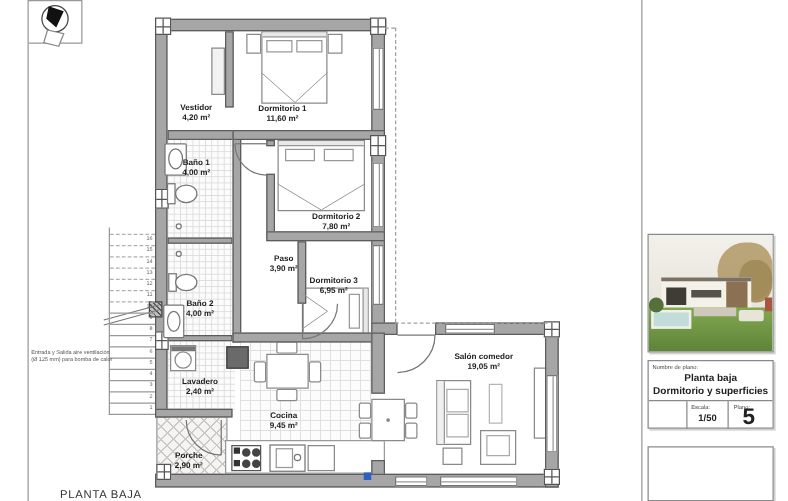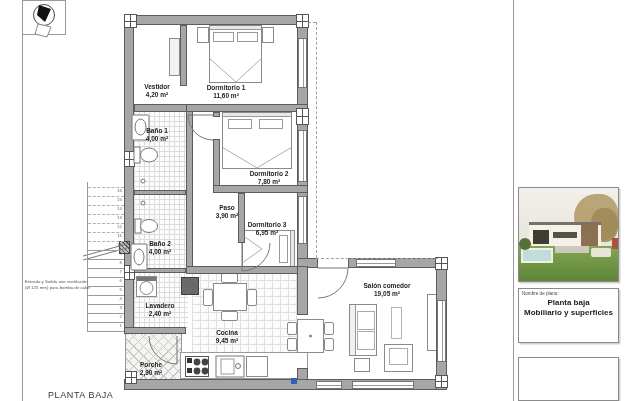--- a/index.html
+++ b/index.html
@@ -317,19 +317,30 @@
     <div class="abs" style="left:36px;top:58px;width:34px;height:7px;background:#cfc9bd;"></div>
     <div class="abs" style="left:72px;top:60px;width:20px;height:9px;background:#e8e4da;border-radius:2px;"></div>
     <div class="abs" style="left:0;top:50px;width:12px;height:12px;background:#55703a;border-radius:50%;"></div>
     <div class="abs" style="left:93px;top:50px;width:6px;height:11px;background:#a85643;"></div>
   </div>
 
   <div class="tb-box" style="left:518px;top:288px;width:101px;height:55px;">
     <div class="tb-label">Nombre de plano:</div>
     <div class="abs" style="left:0;top:9px;width:99px;text-align:center;font-weight:bold;font-size:8px;line-height:9.5px;">
       <div>Planta baja</div>
-      <div>Mobiliario y superficies</div>
+      <div>Dormitorio y superficies</div>
     </div>
+    <div class="abs" style="left:0;top:31px;width:99px;height:22px;border-top:1px solid #8a8a8a;">
+      <div class="abs" style="left:0;top:0;width:30px;height:22px;"></div>
+      <div class="abs" style="left:30px;top:0;width:34px;height:22px;border-left:1px solid #8a8a8a;border-right:1px solid #8a8a8a;">
+        <div class="tb-label">Escala:</div>
+        <div class="abs" style="left:0;top:9px;width:100%;text-align:center;font-weight:bold;font-size:7.5px;">1/50</div>
+      </div>
+      <div class="abs" style="left:65px;top:0;width:34px;height:22px;">
+        <div class="tb-label">Plano:</div>
+        <div class="abs" style="left:10px;top:2px;width:100%;font-weight:bold;font-size:18px;line-height:20px;">5</div>
+      </div>
+    </div>
   </div>
 
   <div class="tb-box" style="left:518px;top:357px;width:101px;height:44px;"></div>
 
 </div>
 
 </body></html>

